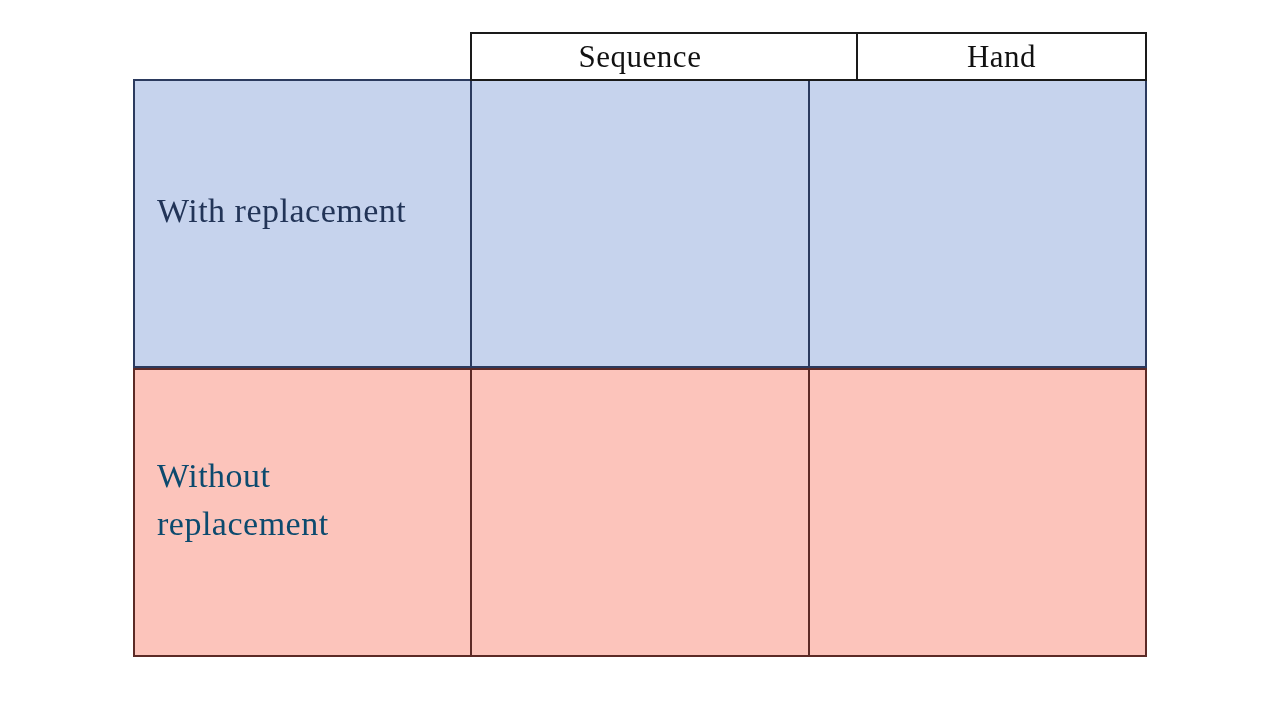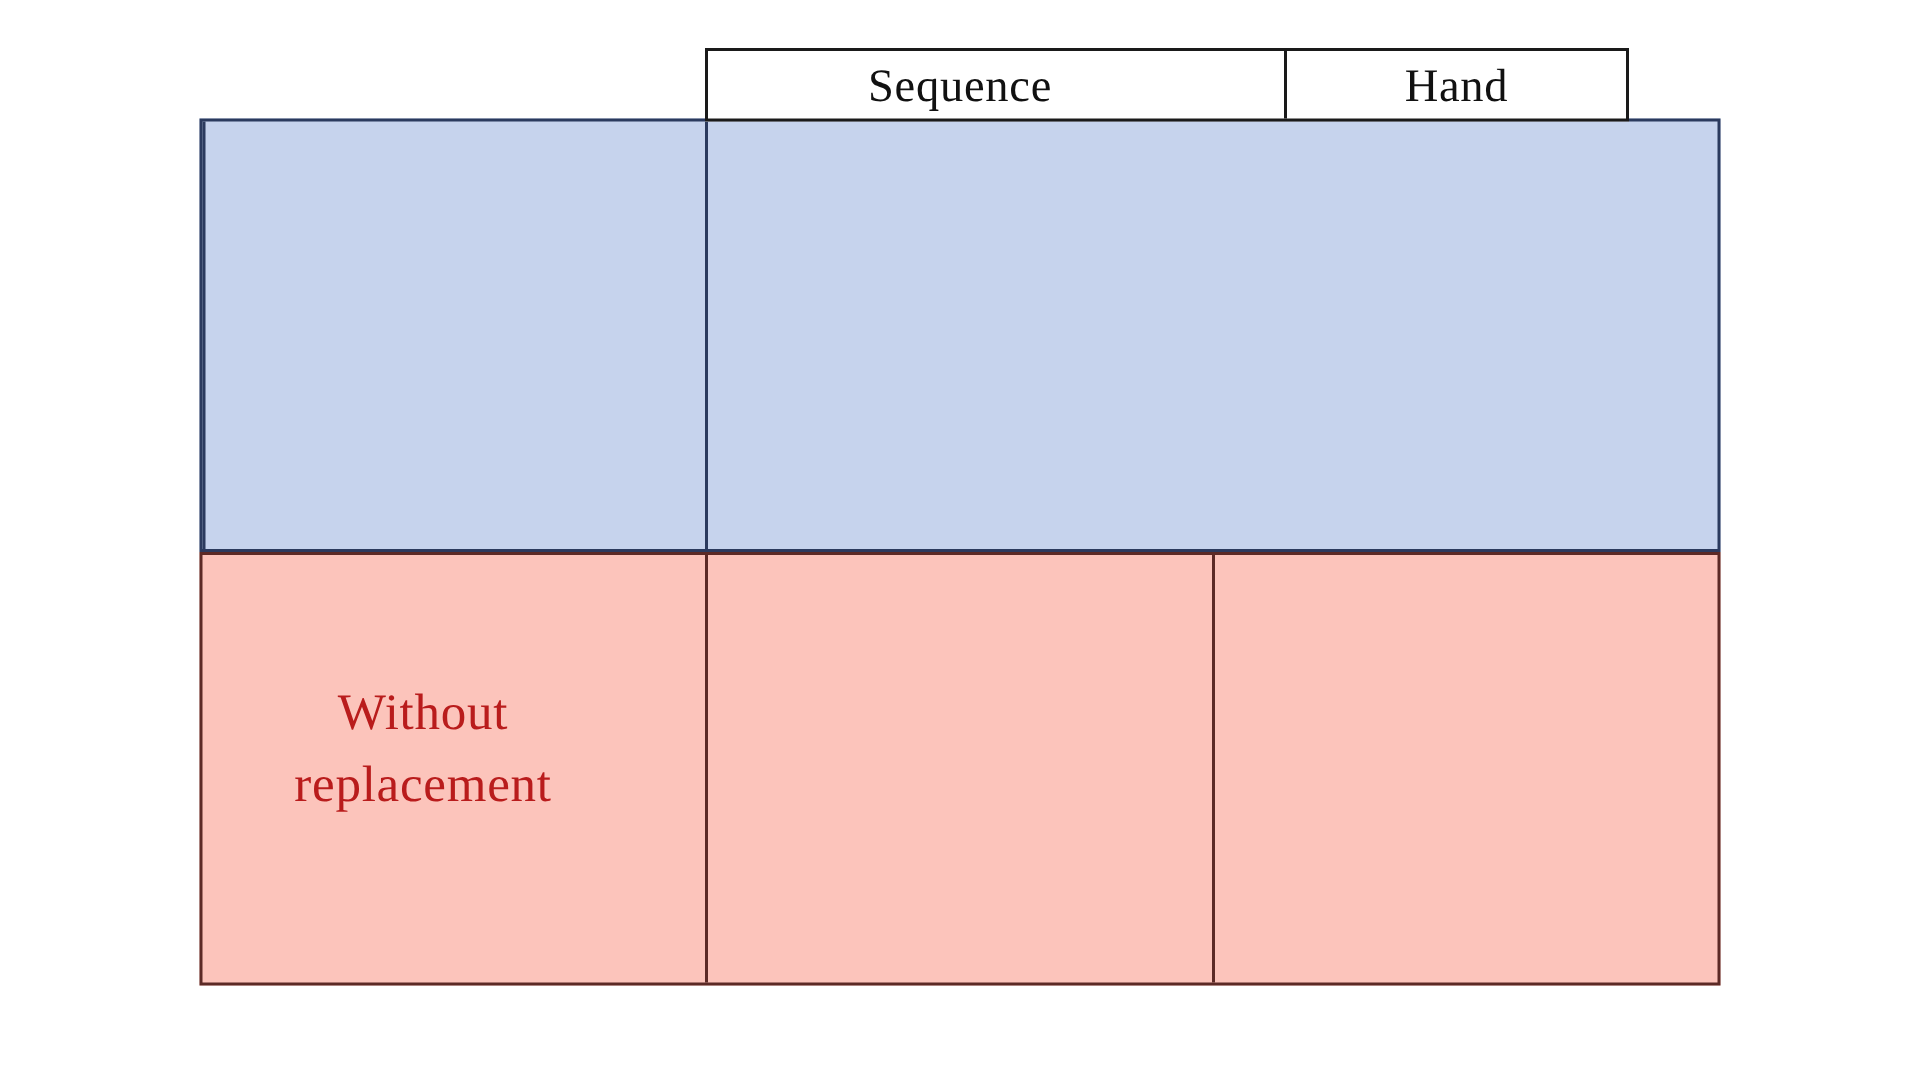--- a/index.html
+++ b/index.html
@@ -14,21 +14,21 @@
     background: #ffffff;
     overflow: hidden;
     font-family: "Liberation Serif", "DejaVu Serif", serif;
   }
 
   
   .header-row {
     position: absolute;
     left: 470px;
     top: 32px;
-    width: 616px;
+    width: 677px;
     height: 49px;
     box-sizing: border-box;
     background: #ffffff;
     border: 2px solid #1a1a1a;
     display: grid;
     grid-template-columns: 336px 1fr;
     z-index: 3;
   }
   .header-cell {
     display: flex;
@@ -83,38 +83,40 @@
     font-size: 34px;
     line-height: 48px;
     max-width: 250px;
     transform: translateY(-13px);
     letter-spacing: 0.5px;
   }
   .row-with .row-label {
     color: #223457;
   }
   .row-without .row-label {
-    color: #b91c1c;
-    text-align: center;
+    color: #0c4a6e;
   }
   .data-cell {
     box-sizing: border-box;
   }
 </style>
 </head>
 <body>
 
 <div class="canvas">
 
   <div class="header-row">
     <div class="header-cell">Sequence</div>
     <div class="header-cell second">Hand</div>
   </div>
 
   <div class="body-row row-with">
+    <div class="label-cell">
+      <div class="row-label">With replacement</div>
+    </div>
     <div class="data-cell cell-divider"></div>
     <div class="data-cell cell-divider"></div>
   </div>
 
   <div class="body-row row-without">
     <div class="label-cell">
       <div class="row-label">Without replacement</div>
     </div>
     <div class="data-cell cell-divider"></div>
     <div class="data-cell cell-divider"></div>

